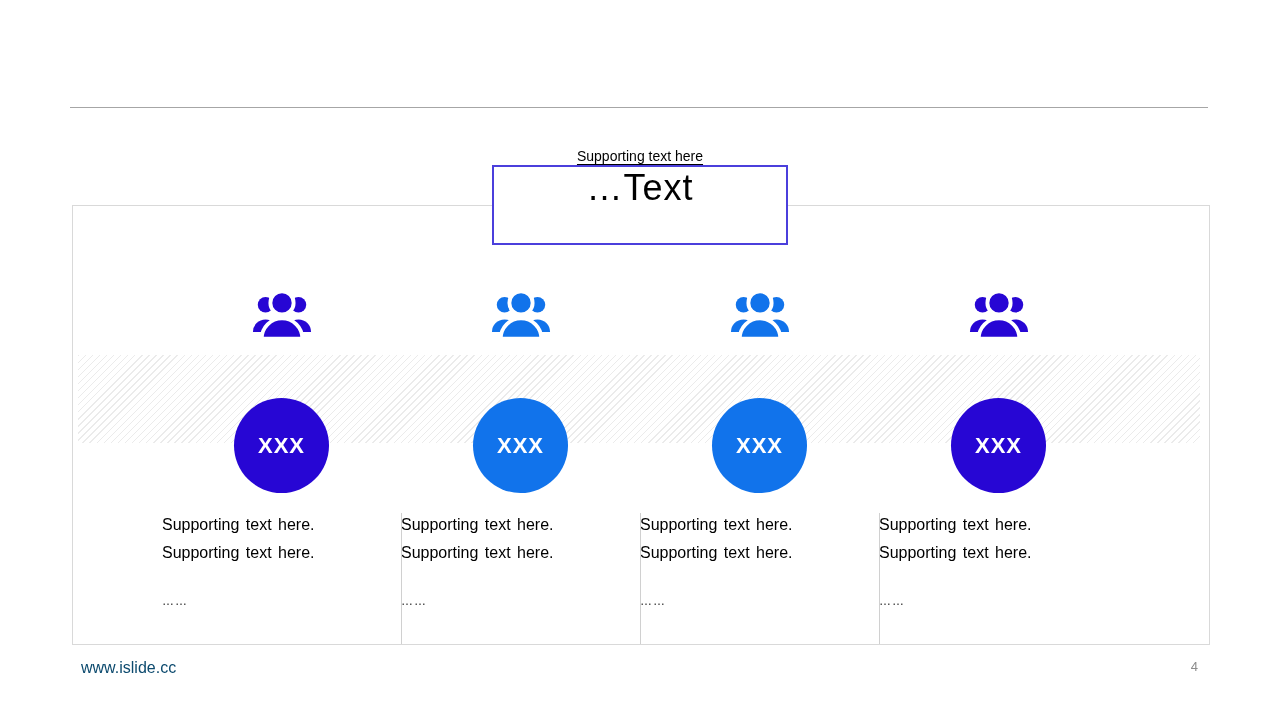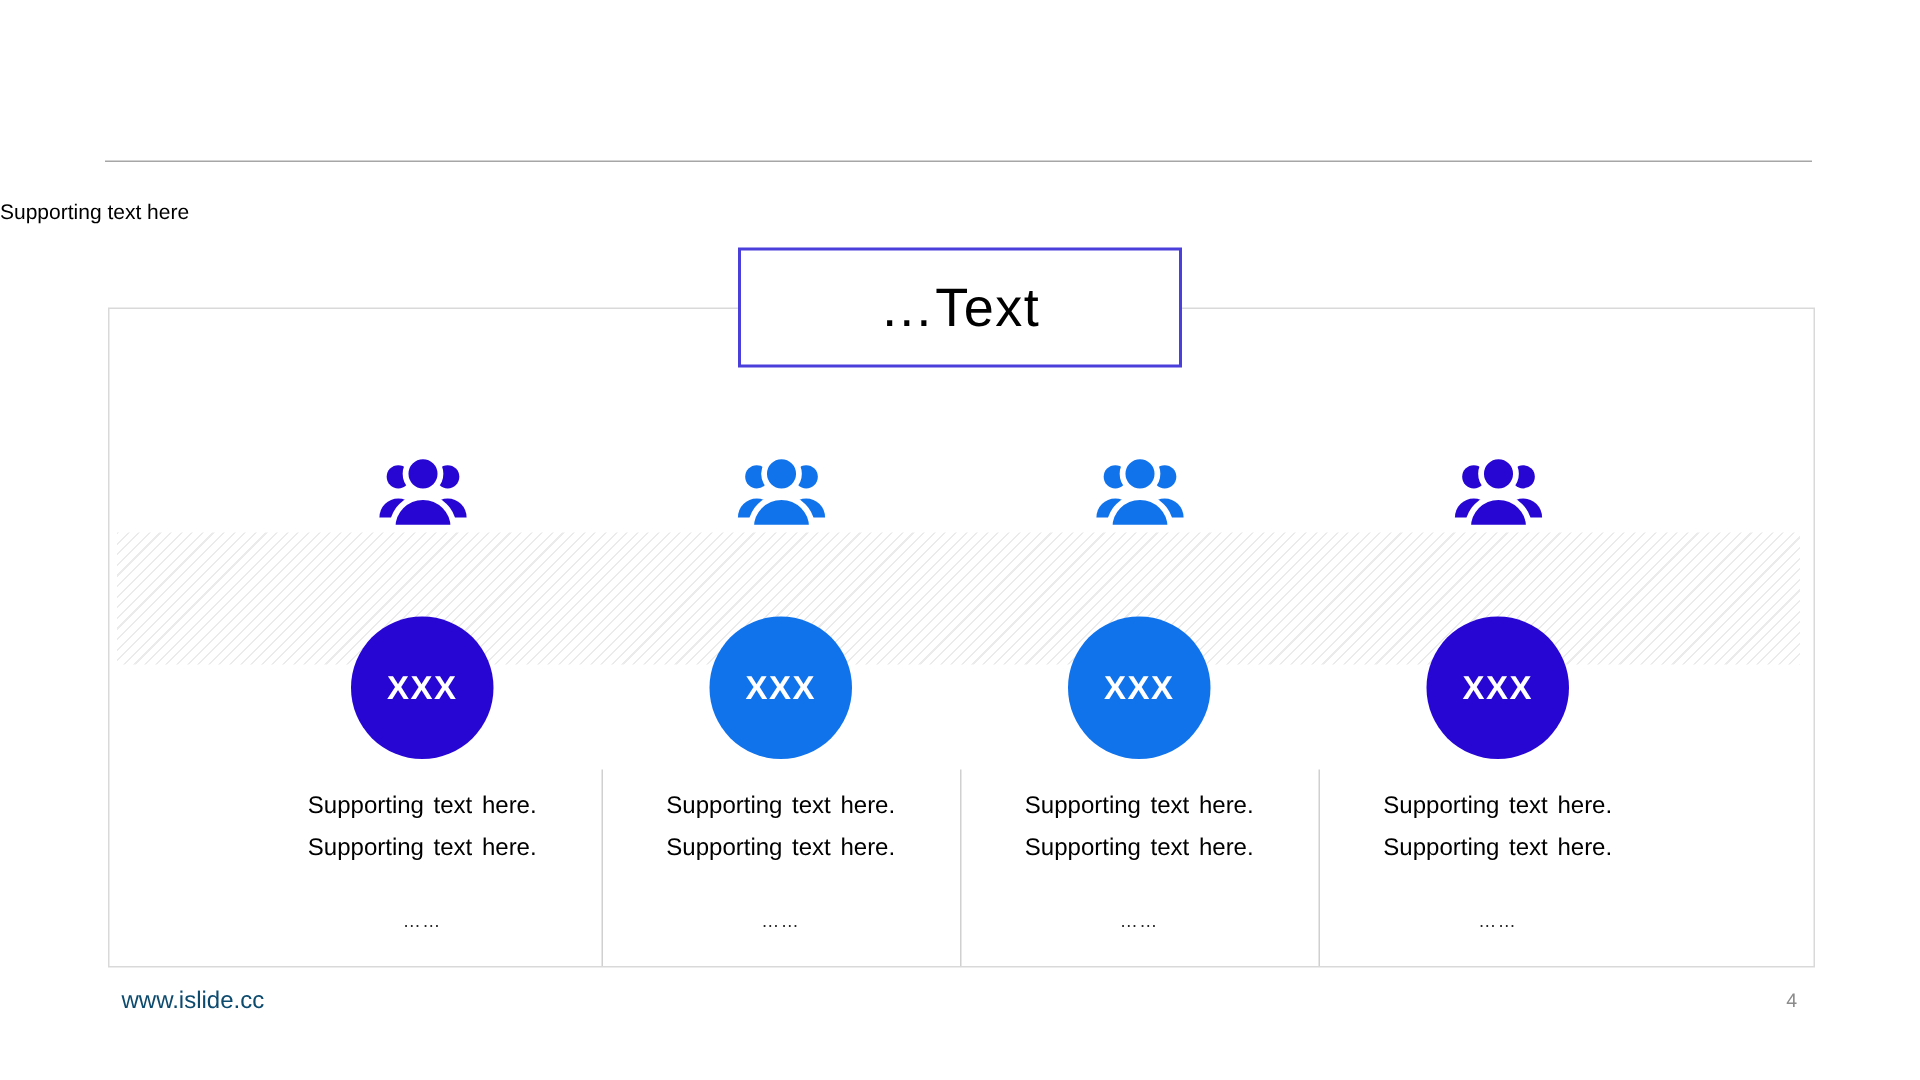--- a/index.html
+++ b/index.html
@@ -16,36 +16,37 @@
 
   .top-rule {
     position: absolute;
     left: 70px; top: 107px;
     width: 1138px; height: 0;
     border-top: 1px solid #a6a6a6;
   }
 
   .supporting-title {
     position: absolute;
-    left: 0; top: 133px;
+    left: 0; top: 148px;
     width: 1280px;
+    text-align: center;
     font-size: 14px;
     color: #000000;
+    text-decoration: underline;
     text-underline-offset: 3px;
   }
 
   .text-box {
     position: absolute;
     left: 492px; top: 165px;
     width: 296px; height: 80px;
     background: #ffffff;
     border: 2px solid #4b3fdc;
     z-index: 5;
     display: flex;
-    align-items: center;
     justify-content: center;
   }
   .text-box .label {
     font-size: 36px;
     color: #000000;
     letter-spacing: 1px;
   }
 
   .content-box {
     position: absolute;
@@ -62,25 +63,25 @@
     background: repeating-linear-gradient(
       135deg,
       #ebebeb 0px, #ebebeb 1px,
       #ffffff 1px, #ffffff 5px
     );
     z-index: 1;
   }
 
   .column {
     position: absolute;
-    top: 300px;
+    top: 287px;
     width: 239px;
     height: 356px;
     z-index: 2;
-    text-align: center;
+    text-align: left;
   }
   .col-1 { left: 162px; }
   .col-2 { left: 401px; }
   .col-3 { left: 640px; }
   .col-4 { left: 879px; }
 
   .group-icon-svg { display: block; margin: 0 auto; }
 
   .badge-circle {
     width: 95px; height: 95px;

